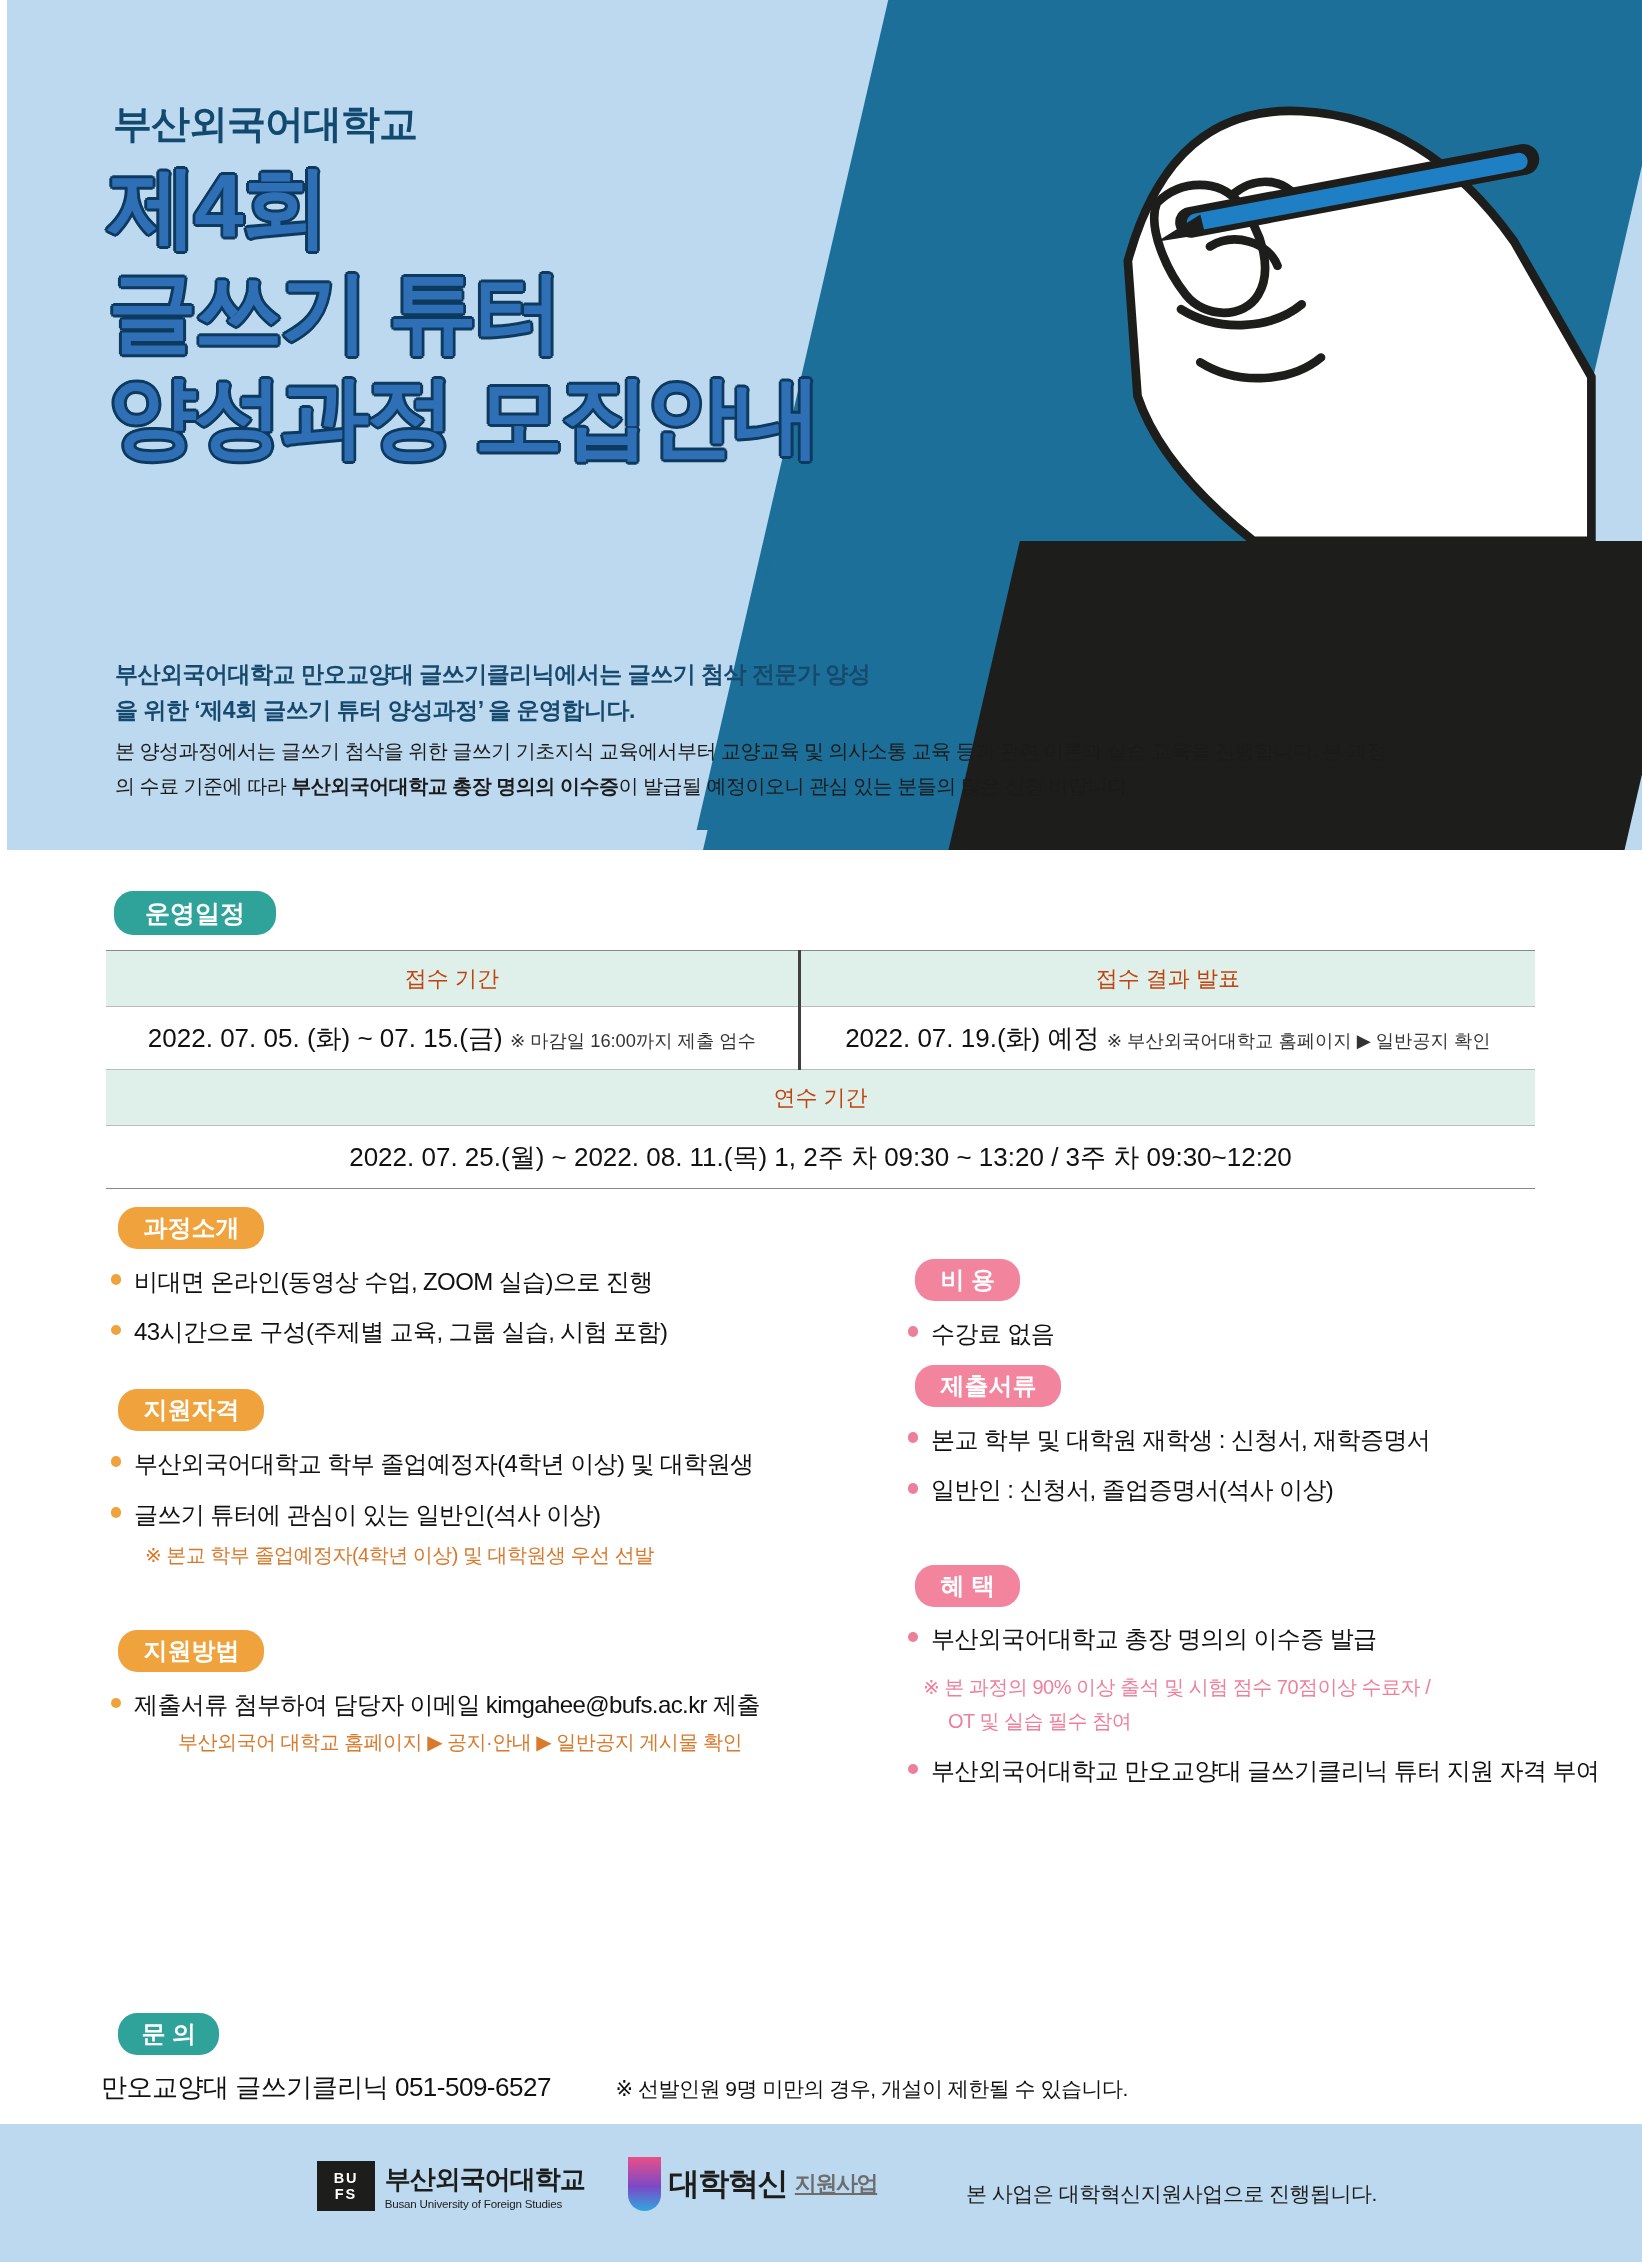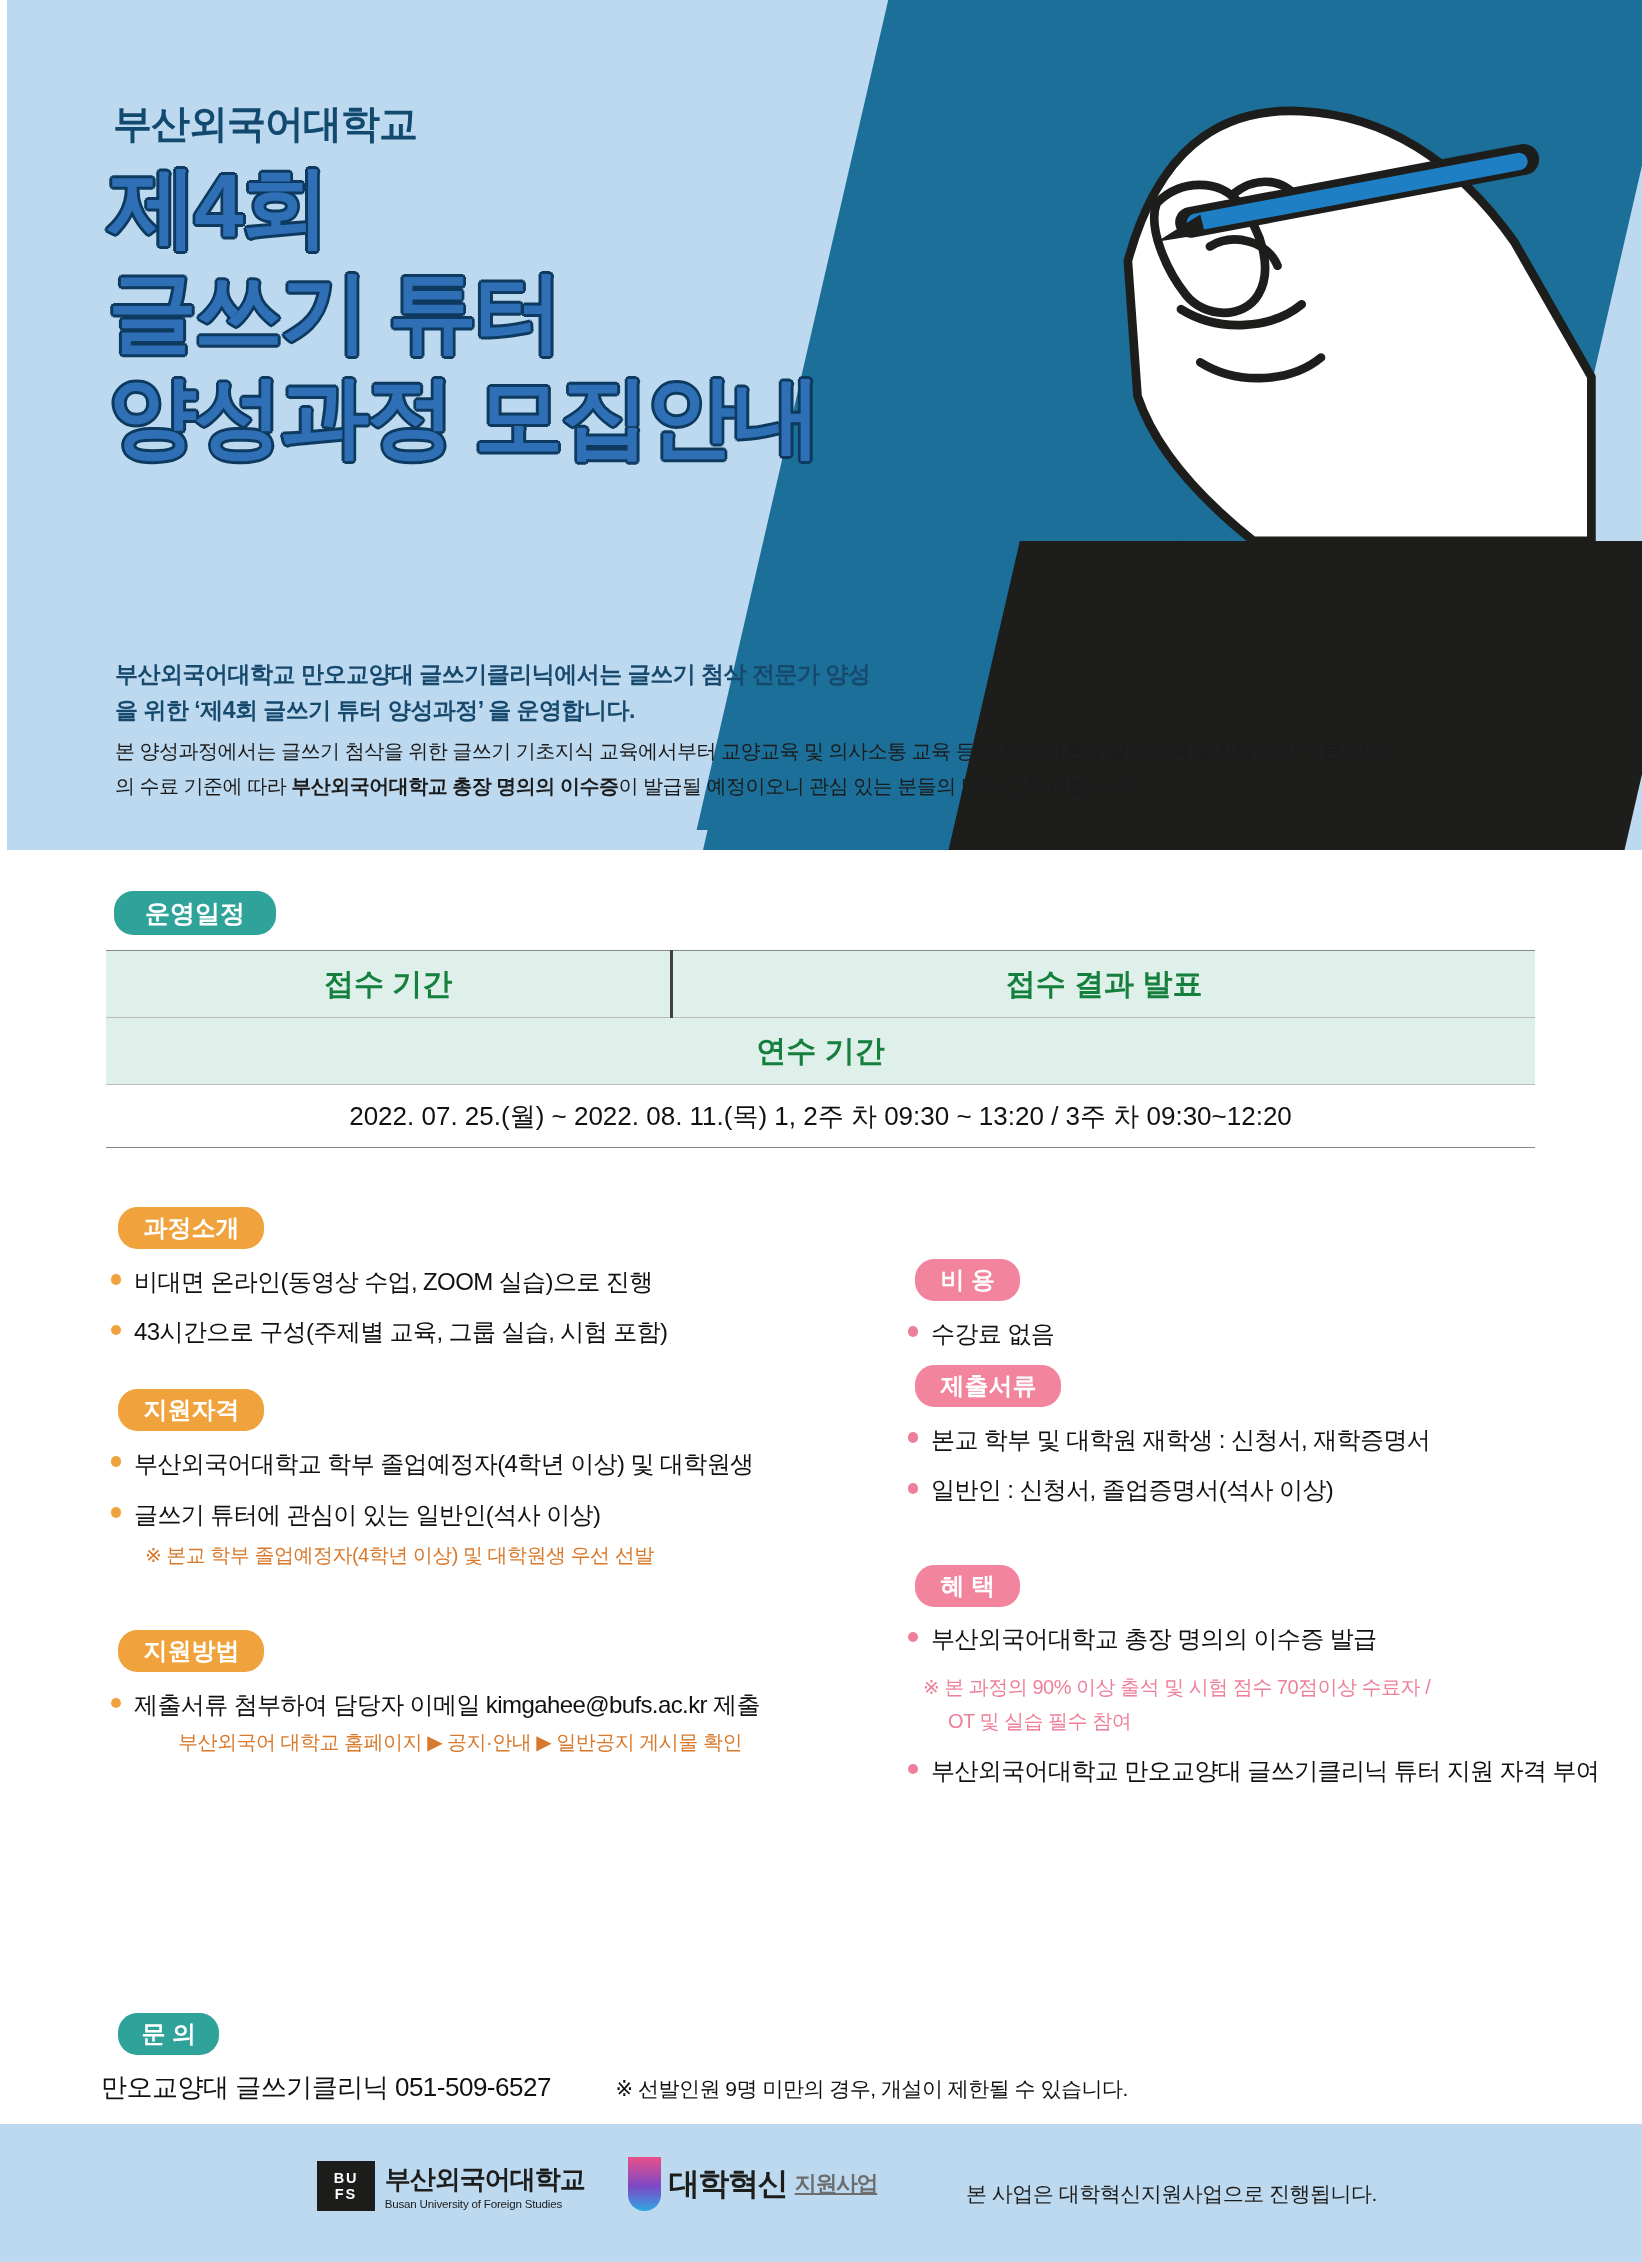--- a/index.html
+++ b/index.html
@@ -129,23 +129,23 @@
     width:162px;height:44px;line-height:44px;font-size:25px;
   }
   .sched-table{
     position:absolute;
     left:106px; top:100px;
     width:1429px;
     border-collapse:collapse;
   }
   .sched-table th{
     background:#dff0ea;
-    color:#15803d;
-    font-size:30px;
-    font-weight:bold;
+    color:#c2410c;
+    font-size:22px;
+    font-weight:normal;
     padding:12.6px 0;
     border-top:1.9px solid #888;
     border-bottom:1px solid #bbb;
   }
   .sched-table td{
     padding:13.5px 0;
     font-size:26px;
     text-align:center;
     color:#111;
     border-bottom:1px solid #bbb;
@@ -284,20 +284,30 @@
 
   <div class="section-schedule">
     <div class="tag tag-teal sched-tag">운영일정</div>
     <table class="sched-table">
       <tbody>
           <tr>
         <th>접수 기간</th>
         <th class="sep">접수 결과 발표</th>
       </tr>
       <tr>
+        <td>
+          <span>2022. 07. 05. (화) ~ 07. 15.(금)</span>
+          <span class="small-note">※ 마감일 16:00까지 제출 엄수</span>
+        </td>
+        <td class="sep">
+          <span>2022. 07. 19.(화) 예정</span>
+          <span class="small-note">※ 부산외국어대학교 홈페이지 ▶ 일반공지 확인</span>
+        </td>
+      </tr>
+      <tr>
         <th colspan="2">연수 기간</th>
       </tr>
       <tr class="last">
         <td colspan="2">2022. 07. 25.(월) ~ 2022. 08. 11.(목)   1, 2주 차  09:30 ~ 13:20 / 3주 차  09:30~12:20</td>
       </tr>
     </tbody>
       </table>
   </div>
 
   <div class="cols">

